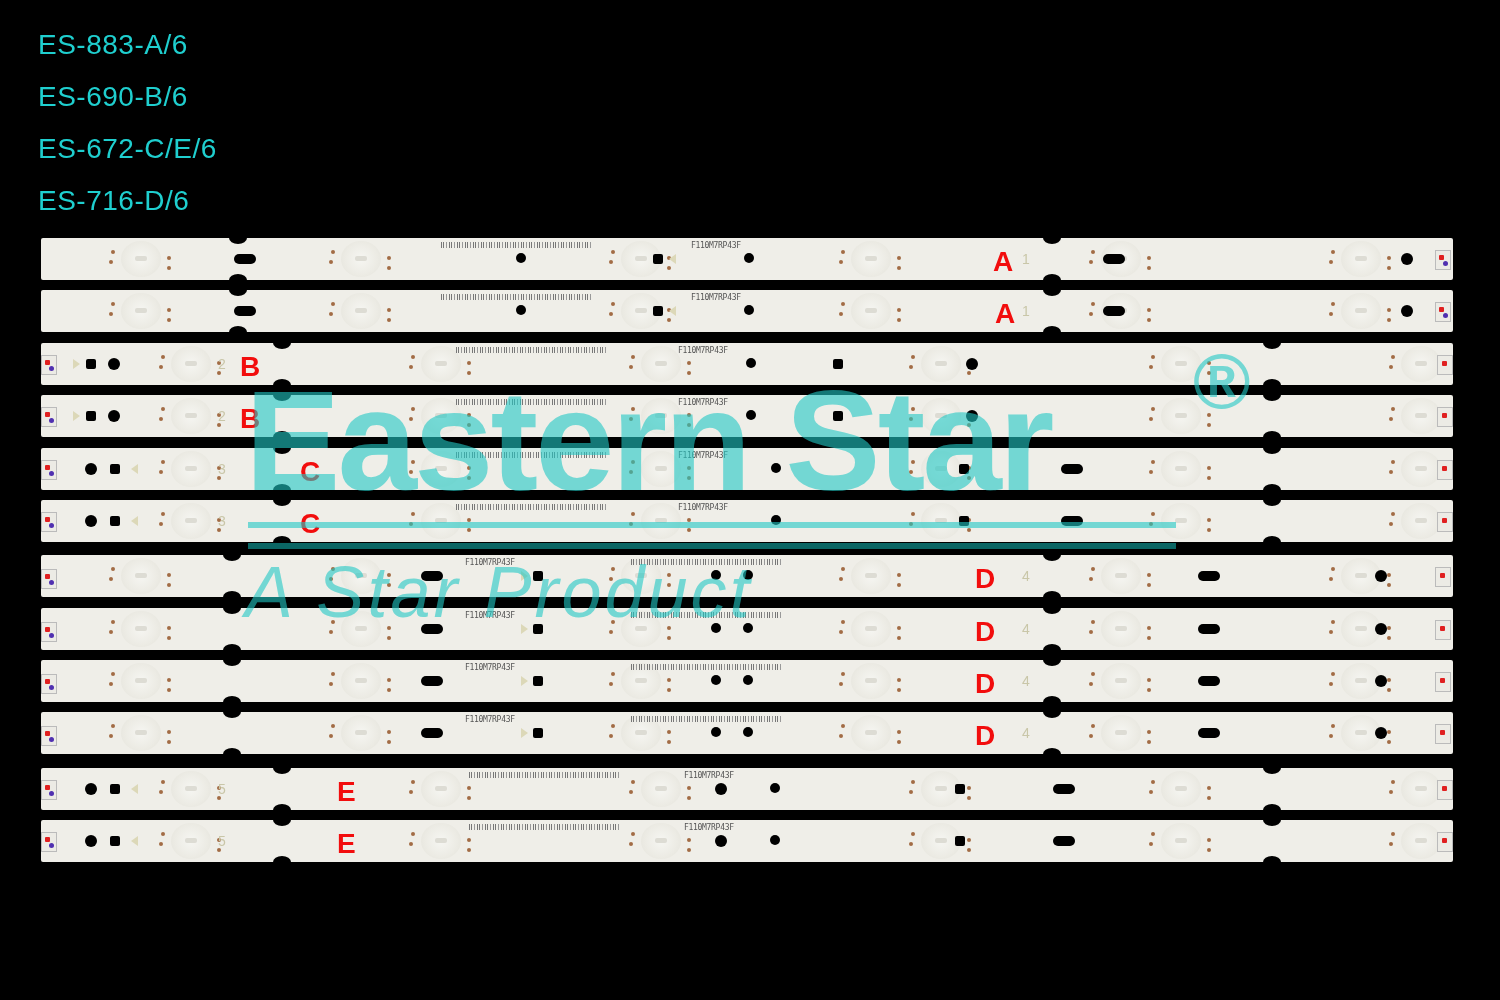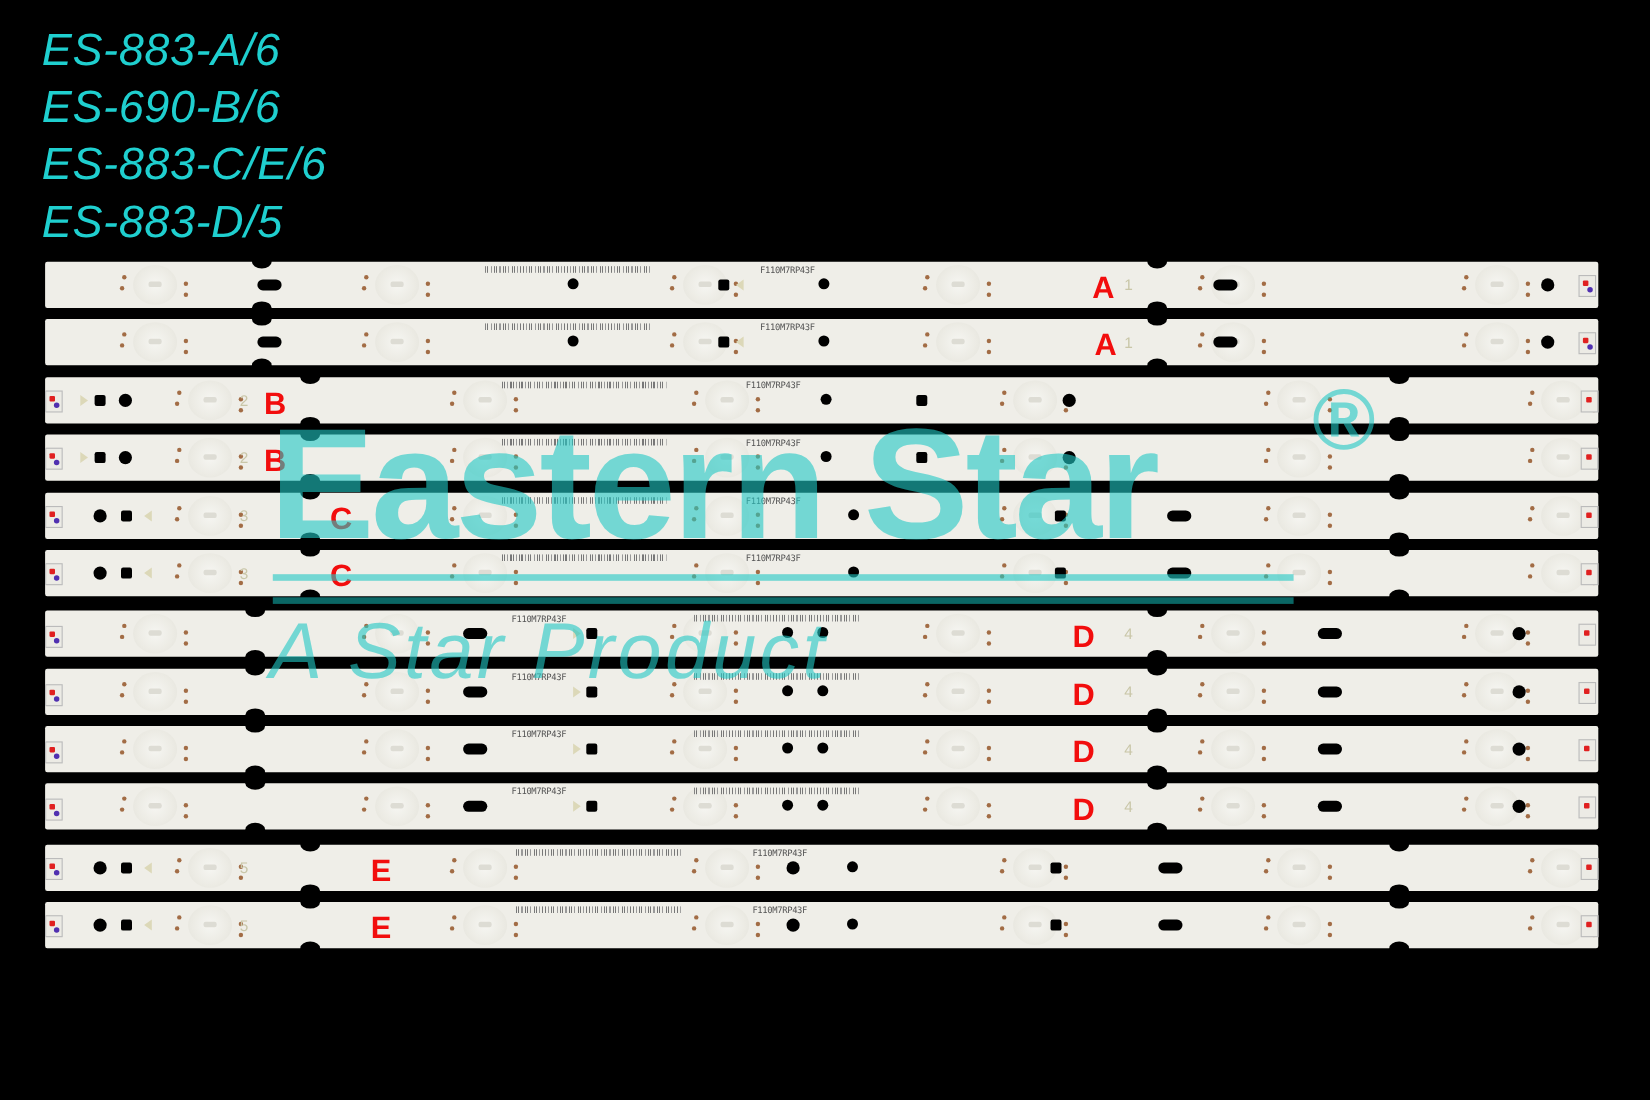--- a/index.html
+++ b/index.html
@@ -1,17 +1,17 @@
 <!DOCTYPE html>
 <html><head>
 <meta charset="utf-8">
 <style>
   html,body{margin:0;padding:0;background:#000;}
   body{width:1500px;height:1000px;position:relative;overflow:hidden;font-family:"Liberation Sans",sans-serif;}
-  .titles{position:absolute;left:38px;top:22px;color:#1fcfcf;font-size:41px;line-height:52px;letter-spacing:0.5px;font-style:italic;}
+  .titles{position:absolute;left:38px;top:22px;color:#1fcfcf;font-size:28px;line-height:52px;letter-spacing:0.5px;}
   .titles div{height:52px;line-height:46px;}
   .strip{position:absolute;left:41px;width:1412px;height:42px;background:#efeee8;border-radius:2px;}
   .notch{position:absolute;width:18px;height:12px;background:#000;border-radius:50%;}
   .notch.top{top:-6px;}
   .notch.bot{bottom:-6px;}
   .lens{position:absolute;top:3px;width:40px;height:36px;border-radius:50%;background:radial-gradient(circle at 50% 50%,#f6f6f2 0%,#ecebe4 60%,#e3e2da 100%);}
   .lens::after{content:"";position:absolute;left:14px;top:15px;width:12px;height:5px;background:#dddcd4;border-radius:2px;}
   .dot{position:absolute;width:4px;height:4px;border-radius:50%;background:#a26c45;}
   .hole{position:absolute;width:10px;height:10px;border-radius:50%;background:#000;}
   .hole.big{width:12px;height:12px;}
@@ -32,22 +32,22 @@
   .wm-line1{position:absolute;left:248px;top:522px;width:928px;height:6px;background:rgba(32,200,196,0.6);}
   .wm-line2{position:absolute;left:248px;top:543px;width:928px;height:6px;background:rgba(12,120,118,0.85);}
   .wm-sub{left:245px;top:556px;font-size:72px;font-style:italic;line-height:72px;letter-spacing:3px;}
 </style>
 </head>
 <body>
 
 <div class="titles">
   <div>ES-883-A/6</div>
   <div>ES-690-B/6</div>
-  <div>ES-883-C/E/6</div>
-  <div>ES-883-D/5</div>
+  <div>ES-672-C/E/6</div>
+  <div>ES-716-D/6</div>
 </div>
 
 <div id="strips">
     <div class="strip" style="top: 238px;">
       <div class="lens" style="left: 80px;"></div>
       <div class="dot" style="left: 70px; top: 12px;"></div>
       <div class="dot" style="left: 68px; top: 22px;"></div>
       <div class="dot" style="left: 126px; top: 18px;"></div>
       <div class="dot" style="left: 126px; top: 28px;"></div>
       <div class="lens" style="left: 300px;"></div>

